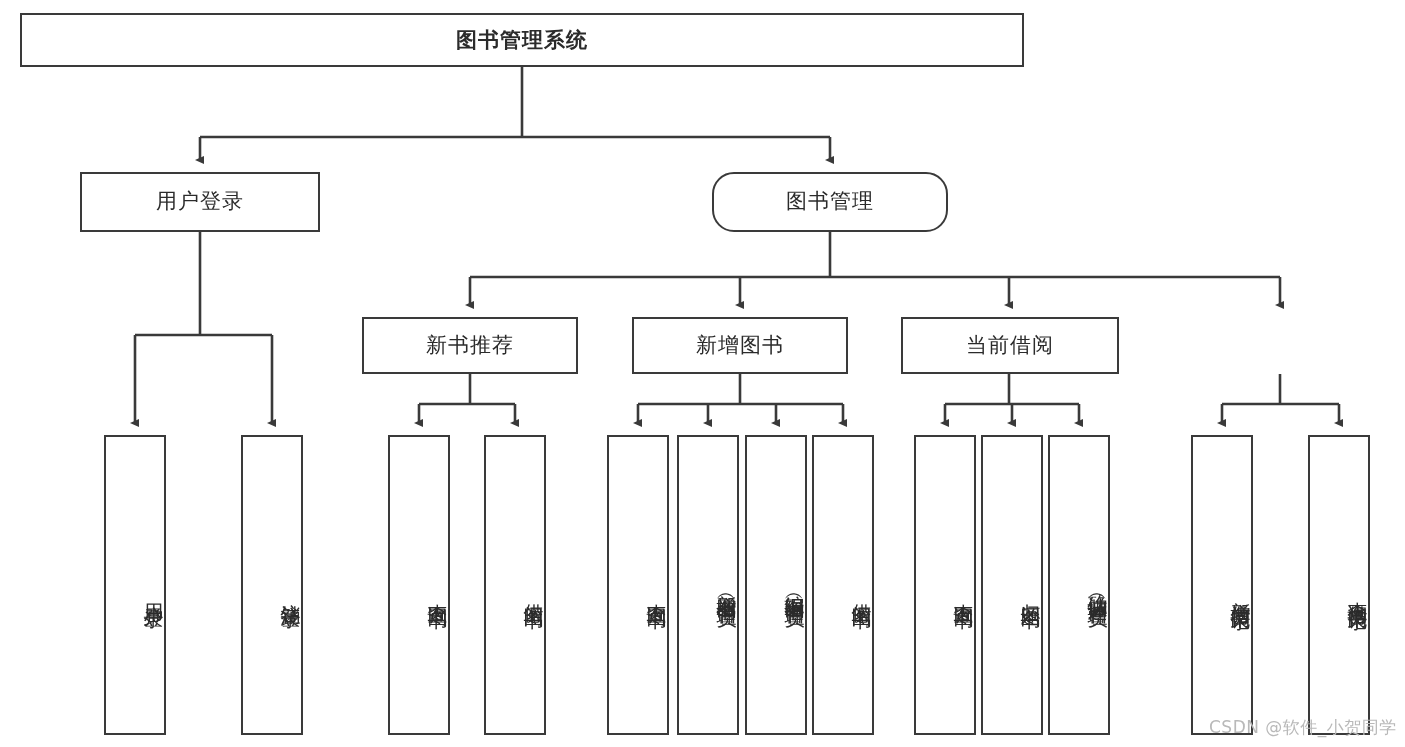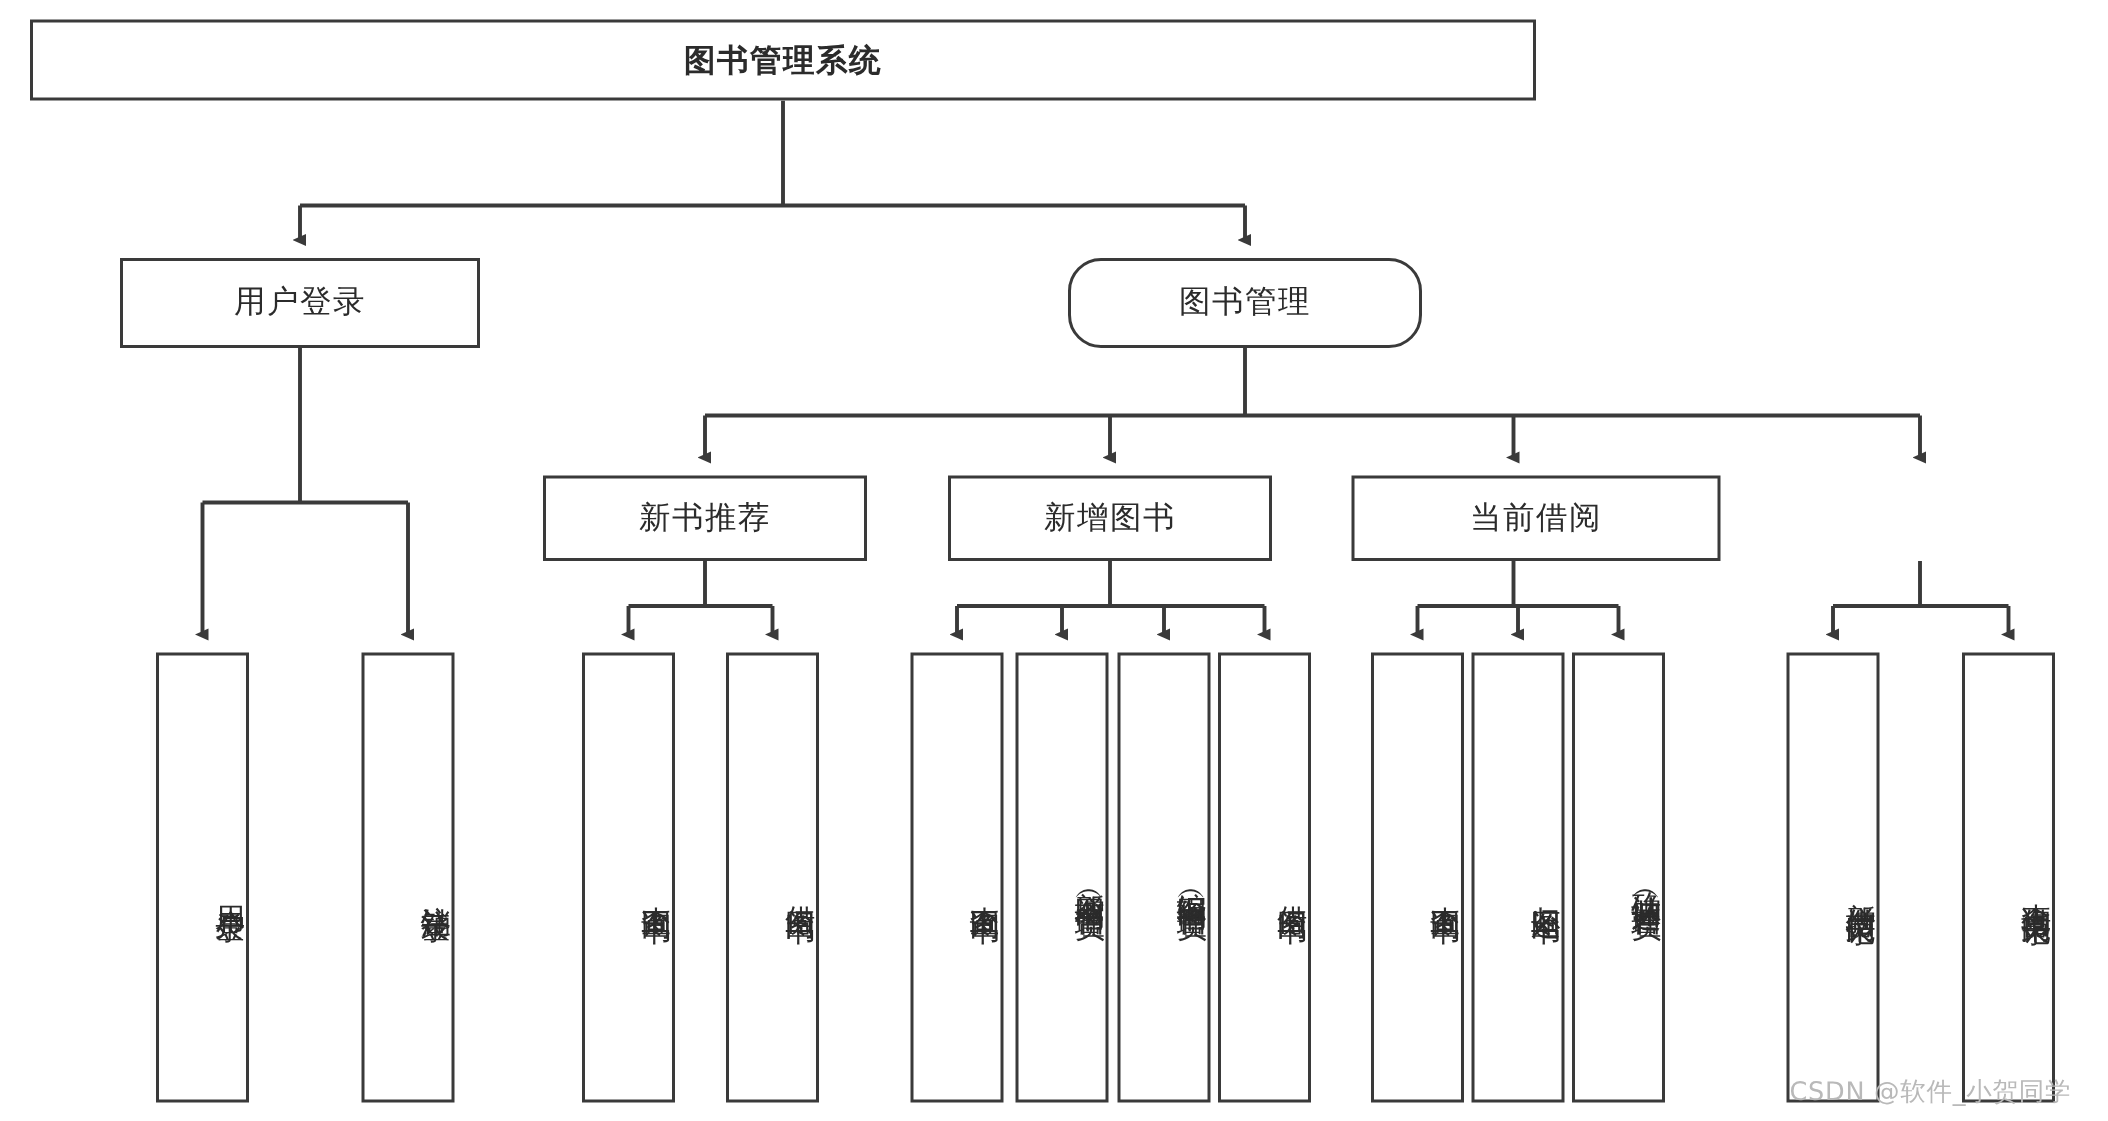--- a/index.html
+++ b/index.html
@@ -59,20 +59,21 @@
   }
   .node-v.v-top {
     padding-top: 6px;
   }
   .watermark {
     position: absolute;
     font-size: 17px;
     color: #b9b9b9;
     white-space: nowrap;
     letter-spacing: 0.5px;
+    padding-left: 16px;
   }
 </style>
 </head>
 <body>
 
 <div id="canvas">
 
   <svg id="edges" viewBox="0 0 1405 747" width="1405" height="747">
     <defs>
       <marker id="arrow" markerWidth="10" markerHeight="10" refX="5" refY="5" orient="auto" markerUnits="userSpaceOnUse">
@@ -123,21 +124,21 @@
     </g>
   </svg>
 
   <div class="node node-root" id="node-root" style="left: 20px; top: 13px; width: 1004px; height: 54px; font-weight: bold;">图书管理系统</div>
 
   <div class="node node-h" id="node-l1-0" style="left: 80px; top: 172px; width: 240px; height: 60px;">用户登录</div>
   <div class="node node-h" id="node-l1-1" style="left: 712px; top: 172px; width: 236px; height: 60px; border-radius: 22px;">图书管理</div>
 
   <div class="node node-h" id="node-l2-0" style="left: 362px; top: 317px; width: 216px; height: 57px;">新书推荐</div>
   <div class="node node-h" id="node-l2-1" style="left: 632px; top: 317px; width: 216px; height: 57px;">新增图书</div>
-  <div class="node node-h" id="node-l2-2" style="left: 901px; top: 317px; width: 246px; height: 57px;">当前借阅</div>
+  <div class="node node-h" id="node-l2-2" style="left: 901px; top: 317px; width: 218px; height: 57px;">当前借阅</div>
 
   <div class="node node-v" id="node-leaf-0" style="left: 104px; top: 435px; width: 62px; height: 300px;">用户登录</div>
   <div class="node node-v" id="node-leaf-1" style="left: 241px; top: 435px; width: 62px; height: 300px;">注销登录</div>
   <div class="node node-v" id="node-leaf-2" style="left: 388px; top: 435px; width: 62px; height: 300px;">查询图书</div>
   <div class="node node-v" id="node-leaf-3" style="left: 484px; top: 435px; width: 62px; height: 300px;">借阅图书</div>
   <div class="node node-v" id="node-leaf-4" style="left: 607px; top: 435px; width: 62px; height: 300px;">查询图书</div>
   <div class="node node-v v-top" id="node-leaf-5" style="left: 677px; top: 435px; width: 62px; height: 300px;">新增图书（管理员）</div>
   <div class="node node-v v-top" id="node-leaf-6" style="left: 745px; top: 435px; width: 62px; height: 300px;">编辑图书（管理员）</div>
   <div class="node node-v" id="node-leaf-7" style="left: 812px; top: 435px; width: 62px; height: 300px;">借阅图书</div>
   <div class="node node-v" id="node-leaf-8" style="left: 914px; top: 435px; width: 62px; height: 300px;">查询图书</div>

